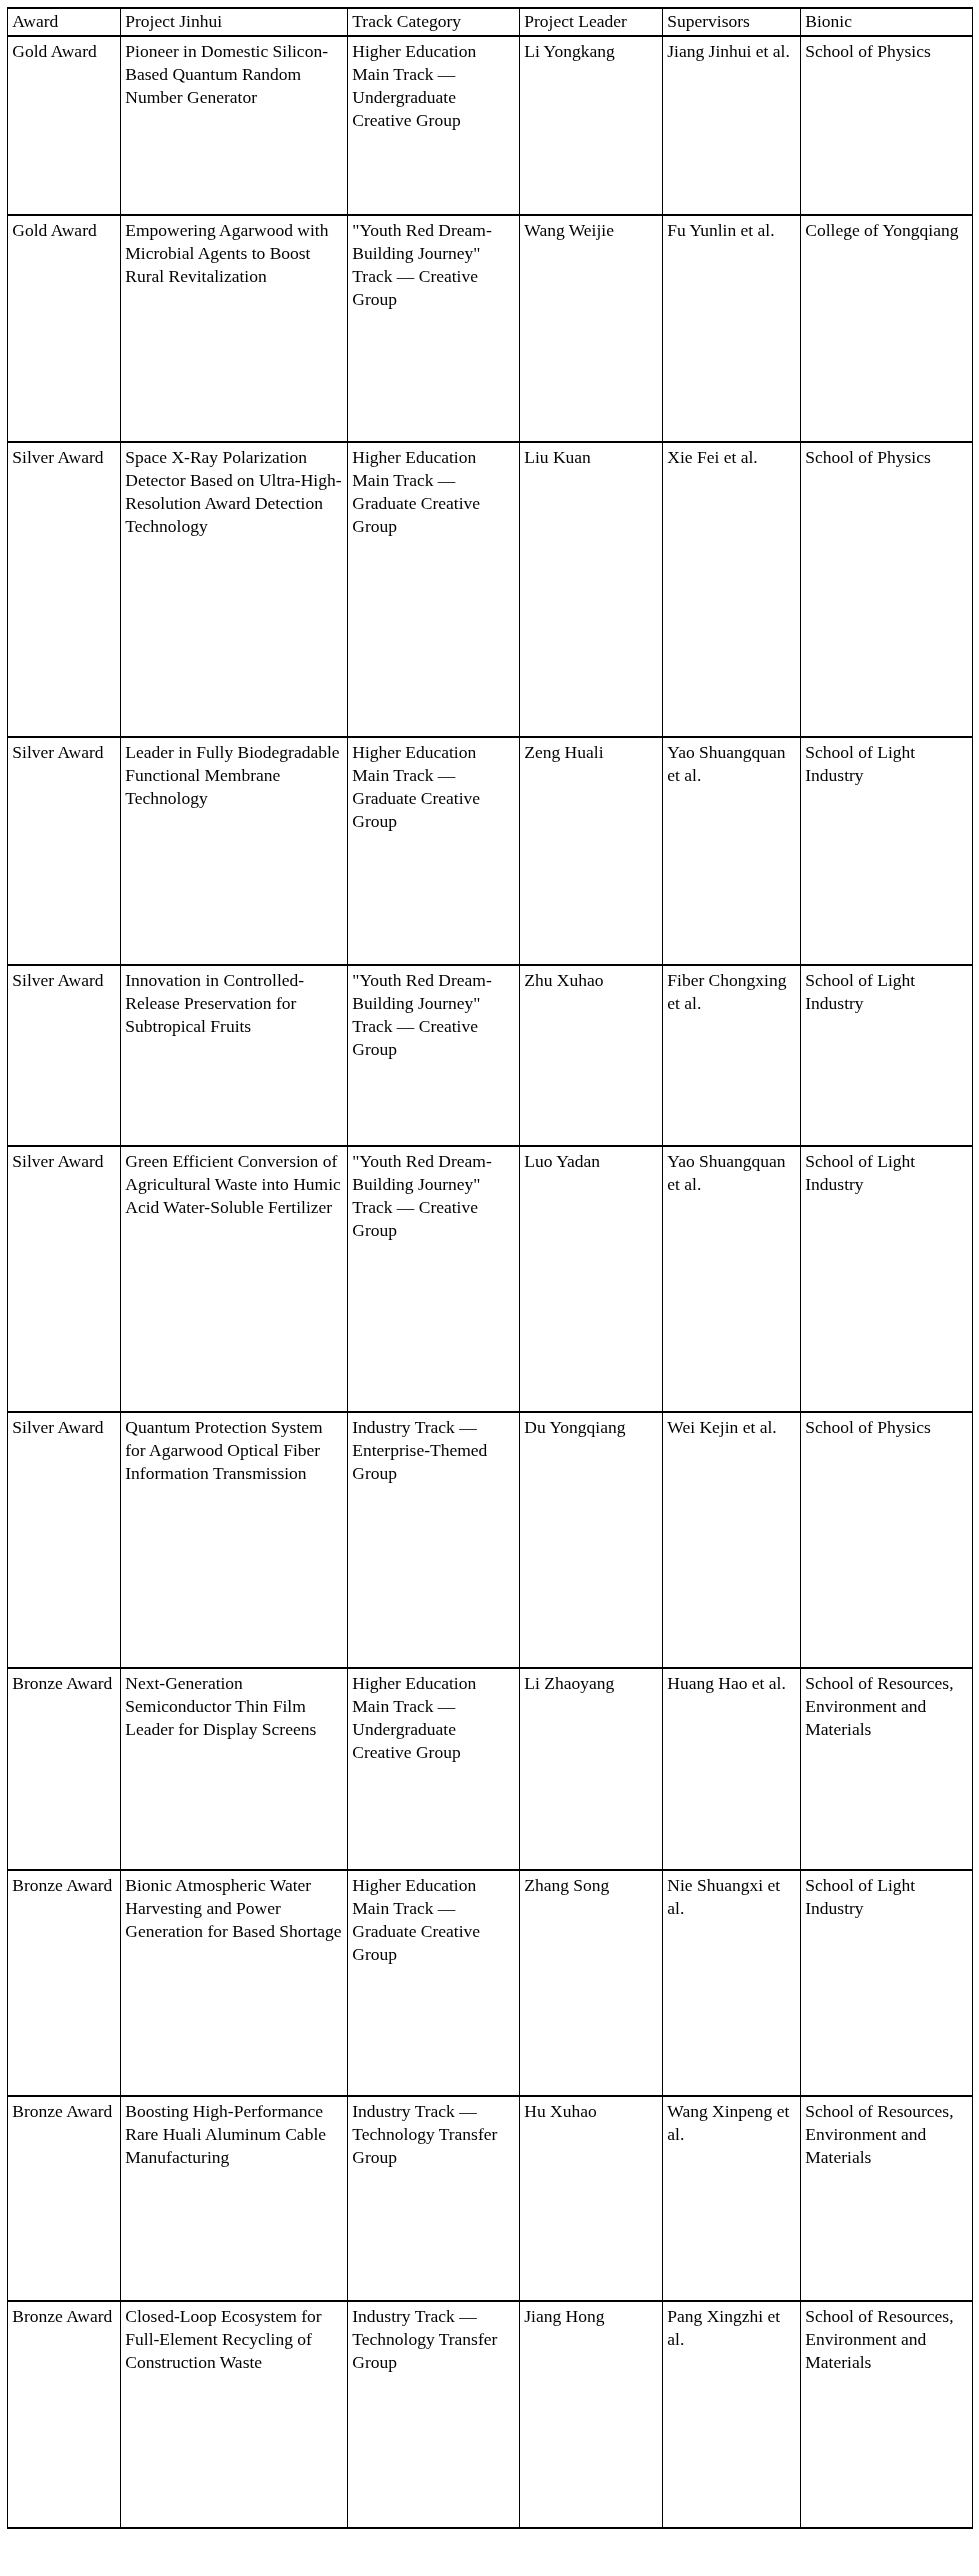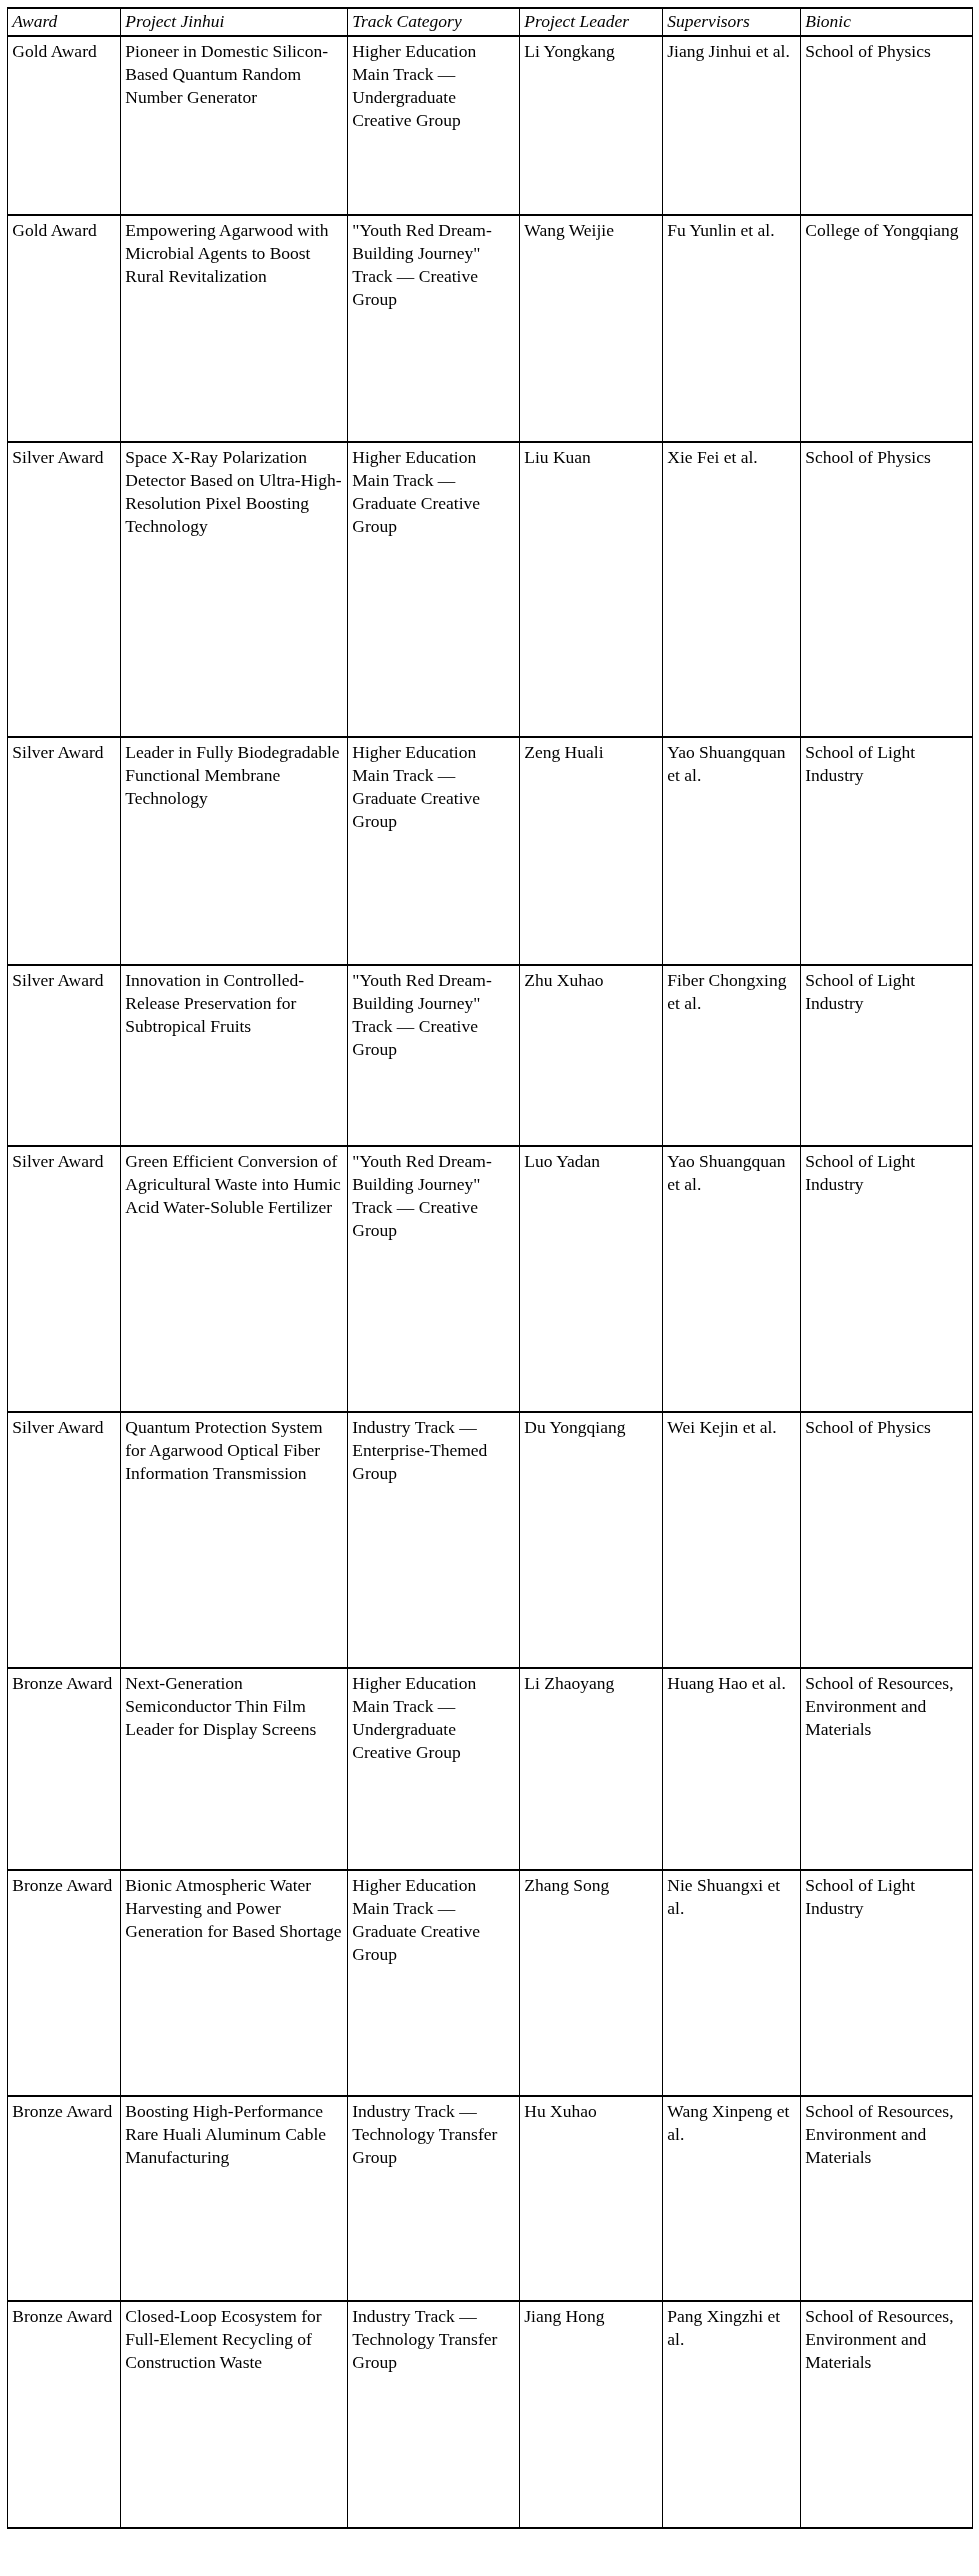--- a/index.html
+++ b/index.html
@@ -42,21 +42,20 @@
     font-size: 23px;
     font-weight: bold;
     line-height: 1.2;
     height: 67px;
     padding: 0 4.1px;
   }
   tr.header-row th {
     height: 24px;
     padding-top: 1px;
     padding-bottom: 1px;
-    font-style: italic;
   }
 </style>
 </head>
 <body>
 
 <div class="page">
   <table class="award-table">
     <colgroup>
       <col style="width:113px">
       <col style="width:227px">
@@ -86,21 +85,21 @@
       <tr style="height:227px">
         <td>Gold Award</td>
         <td>Empowering Agarwood with Microbial Agents to Boost Rural Revitalization</td>
         <td>"Youth Red Dream-Building Journey" Track — Creative Group</td>
         <td>Wang Weijie</td>
         <td>Fu Yunlin et al.</td>
         <td>College of Yongqiang</td>
       </tr>
       <tr style="height:295px">
         <td>Silver Award</td>
-        <td>Space X-Ray Polarization Detector Based on Ultra-High-Resolution Pixel Boosting Technology</td>
+        <td>Space X-Ray Polarization Detector Based on Ultra-High-Resolution Award Detection Technology</td>
         <td>Higher Education Main Track — Graduate Creative Group</td>
         <td>Liu Kuan</td>
         <td>Xie Fei et al.</td>
         <td>School of Physics</td>
       </tr>
       <tr style="height:228px">
         <td>Silver Award</td>
         <td>Leader in Fully Biodegradable Functional Membrane Technology</td>
         <td>Higher Education Main Track — Graduate Creative Group</td>
         <td>Zeng Huali</td>

